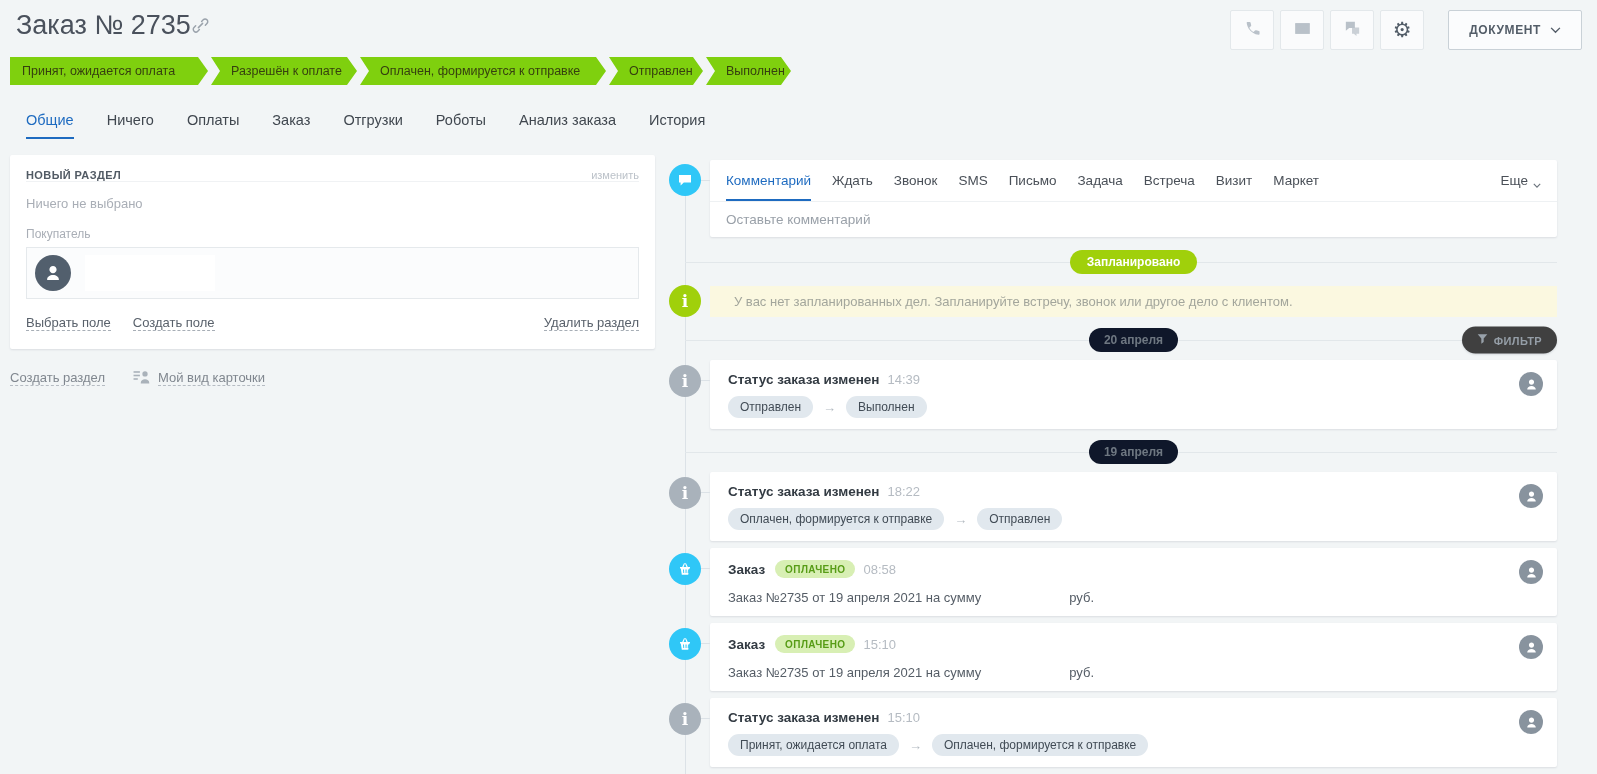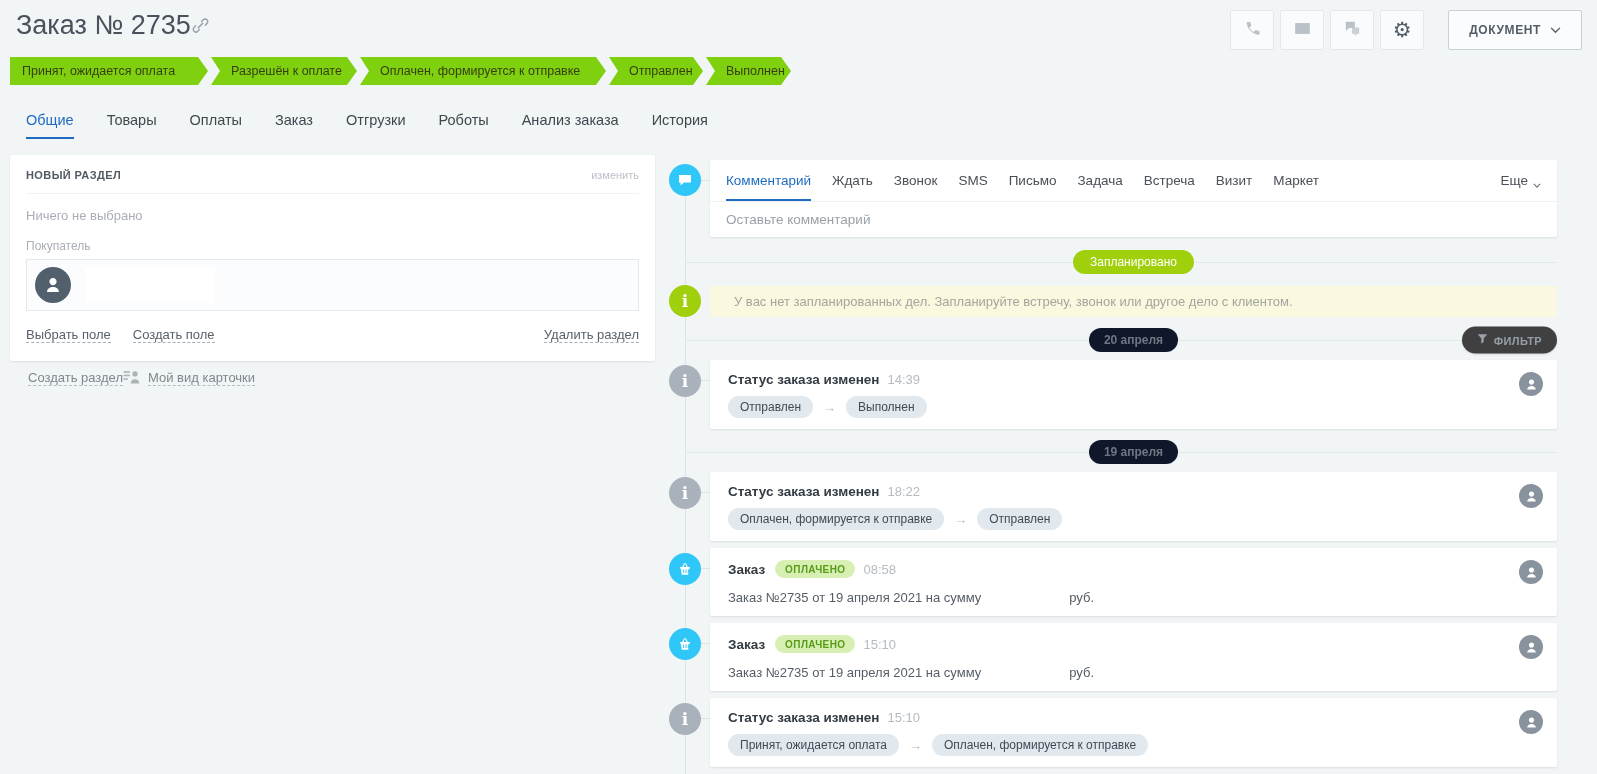--- a/index.html
+++ b/index.html
@@ -25,32 +25,32 @@
     font-size:12.5px;padding-left:20px;box-sizing:border-box;cursor:pointer;white-space:nowrap}
   .stage.first{clip-path:polygon(0 0,calc(100% - 10px) 0,100% 50%,calc(100% - 10px) 100%,0 100%);padding-left:12px}
   .stage.mid{clip-path:polygon(0 0,calc(100% - 10px) 0,100% 50%,calc(100% - 10px) 100%,0 100%,9px 50%)}
   
   .tabs{position:absolute;left:26px;top:112px;display:flex;gap:33px}
   .tab{font-size:14.5px;color:#40474f;padding-bottom:9px;cursor:pointer;border-bottom:2px solid transparent}
   .tab.active{color:#1e6bc0;border-bottom-color:#1e6bc0}
   
   .left-card{position:absolute;left:10px;top:155px;width:645px;box-sizing:border-box;background:#fff;border-radius:2px;
     box-shadow:0 1px 2px rgba(50,60,80,.14);padding:14px 16px 18px}
-  .lc-head{display:flex;justify-content:space-between;align-items:center;padding-bottom:12px;border-bottom:1px solid #f0f2f4}
+  .lc-head{display:flex;justify-content:space-between;align-items:center;border-bottom:1px solid #f0f2f4}
   .lc-title{font-size:11px;font-weight:bold;color:#515a64;letter-spacing:.4px}
   .lc-edit{font-size:11px;color:#bcc2c9;cursor:pointer}
   .lc-empty{margin-top:14px;font-size:13px;color:#a9aeb6}
   .lc-label{margin-top:16px;font-size:12px;color:#a9aeb6}
   .lc-field{margin-top:6px;height:52px;border:1px solid #e5e9ec;background:#fbfcfd;display:flex;align-items:center;padding:0 8px;box-sizing:border-box;cursor:pointer}
   .lc-avatar{width:36px;height:36px;border-radius:50%;background:#525f6d;display:flex;align-items:center;justify-content:center;flex:none}
   .redact{width:130px;height:36px;background:#fff;margin-left:14px}
   .lc-links{margin-top:16px;display:flex;align-items:center;gap:22px;font-size:13px}
   .dashed-link{color:#59616b;border-bottom:1px dashed #a7aeb6;cursor:pointer}
   .lc-del{margin-left:auto}
-  .left-footer{position:absolute;left:28px;top:368px;display:flex;align-items:center;font-size:13px}
+  .left-footer{position:absolute;left:10px;top:368px;display:flex;align-items:center;gap:28px;font-size:13px}
   .lf-link{color:#80878f;border-bottom:1px dashed #b6bcc3;cursor:pointer}
   .lf-view{display:flex;align-items:center;gap:8px}
   
   .rail{position:absolute;left:685px;top:168px;bottom:0;width:1px;background:#dce2e7}
   .tl{position:absolute;left:710px;top:160px;width:847px}
   .card-shadow{background:#fff;border-radius:2px;box-shadow:0 1px 2px rgba(50,60,80,.12)}
   .comment-card{position:relative}
   .tl-tabs{display:flex;align-items:center;padding:0 16px;height:41px;border-bottom:1px solid #eef1f3}
   .tabs-wrap{display:flex;gap:21px;height:100%}
   .tl-tab{font-size:13.5px;color:#4a5058;cursor:pointer;display:flex;align-items:center;border-bottom:2px solid transparent;box-sizing:border-box;padding-top:2px}
@@ -59,21 +59,21 @@
   .comment-input{padding:10px 16px;font-size:13.5px;color:#9aa1a9;cursor:text}
   .big-circle{position:absolute;width:32px;height:32px;border-radius:50%;display:flex;align-items:center;justify-content:center;z-index:2}
   .c-blue{background:#2fc7f7}.c-green{background:#a0d00b}.c-gray{background:#a9b2bb}
   .i-glyph{font-family:"DejaVu Serif",serif;font-weight:bold;font-size:17px;color:#fff;line-height:1}
   .comment-card>.big-circle{left:-41px;top:4px}
   .notice-wrap{position:relative;margin-top:11px}
   .notice{background:#fbf8e0;padding:8px 24px;font-size:13px;color:#a3a69c}
   .notice-wrap>.big-circle{left:-41px;top:-1px}
   .sep{position:relative;height:26px;display:flex;align-items:center;justify-content:center;margin:10px 0 7px}
   .sep::before{content:"";position:absolute;left:-25px;right:0;top:50%;height:1px;background:#e2e7ea}
-  .planned-pill{position:relative;background:#a0d00b;color:#fff;font-size:12px;font-weight:normal;padding:5px 17px;border-radius:14px}
+  .planned-pill{position:relative;background:#a0d00b;color:#fff;font-size:12px;font-weight:bold;padding:5px 17px;border-radius:14px}
   .date-pill{position:relative;background:#0f172a;color:#6e7781;font-size:12px;font-weight:bold;padding:5px 15px;border-radius:14px}
   .filter-btn{position:absolute;right:0;top:50%;transform:translateY(-50%);background:#404040;border:0;border-radius:15px;
     padding:7px 15px;display:flex;align-items:center;gap:6px;color:#959ea7;font-size:11px;font-weight:bold;
     box-shadow:0 1px 2px rgba(60,70,90,.18);cursor:pointer;font-family:inherit;letter-spacing:.4px}
   .entry{position:relative;border-radius:2px;background:#fff;box-shadow:0 1px 2px rgba(50,60,80,.12);
     padding:12px 18px 11px;box-sizing:border-box;margin-top:7px}
   .entry::before,.comment-card::before{content:"";position:absolute;left:-9px;top:20px;width:9px;height:1px;background:#dce2e7}
   .entry>.big-circle{left:-41px;top:5px}
   .e-head{display:flex;align-items:center}
   .e-title{font-size:13.5px;font-weight:bold;color:#333b43}
@@ -144,21 +144,21 @@
 <div class="pipeline">
     <div class="stage first" style="width: 198px;">Принят, ожидается оплата</div>
     <div class="stage mid" style="width: 146px;">Разрешён к оплате</div>
     <div class="stage mid" style="width: 246px;">Оплачен, формируется к отправке</div>
     <div class="stage mid" style="width: 94px;">Отправлен</div>
     <div class="stage mid" style="width: 85px;">Выполнен</div>
   </div>
 
 <div class="tabs">
     <span class="tab active">Общие</span>
-    <span class="tab">Товары</span>
+    <span class="tab">Ничего</span>
     <span class="tab">Оплаты</span>
     <span class="tab">Заказ</span>
     <span class="tab">Отгрузки</span>
     <span class="tab">Роботы</span>
     <span class="tab">Анализ заказа</span>
     <span class="tab">История</span>
   </div>
 
 <div class="left-card card-shadow">
   <div class="lc-head">

